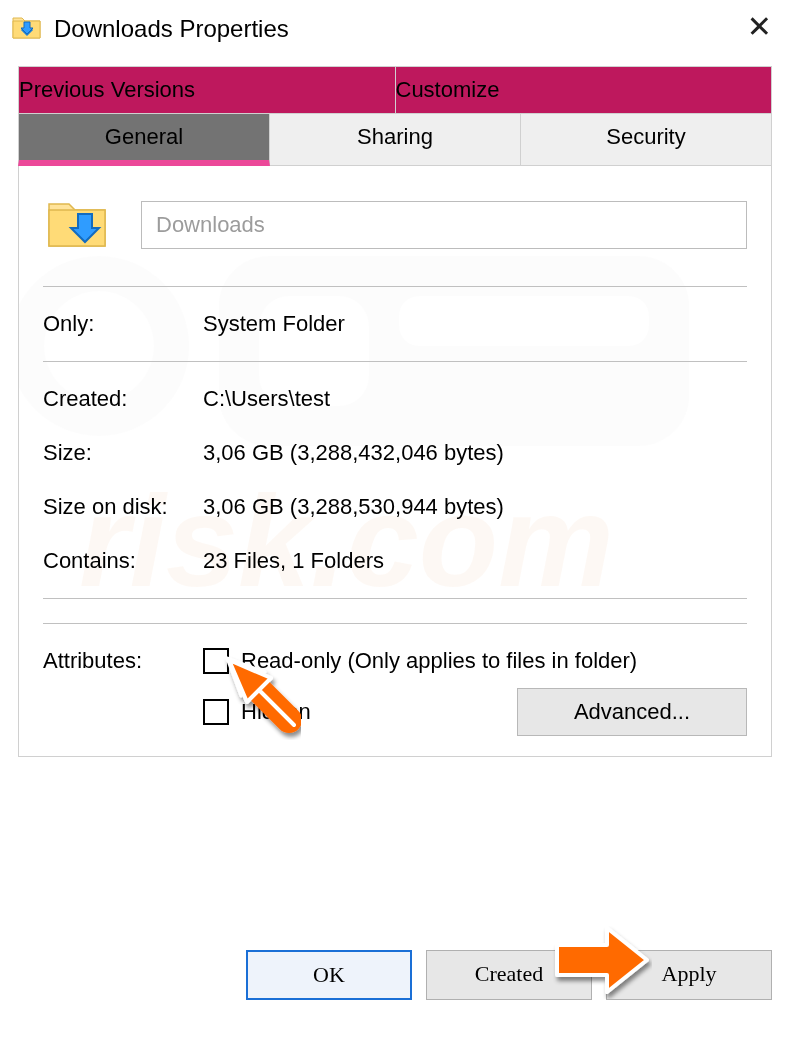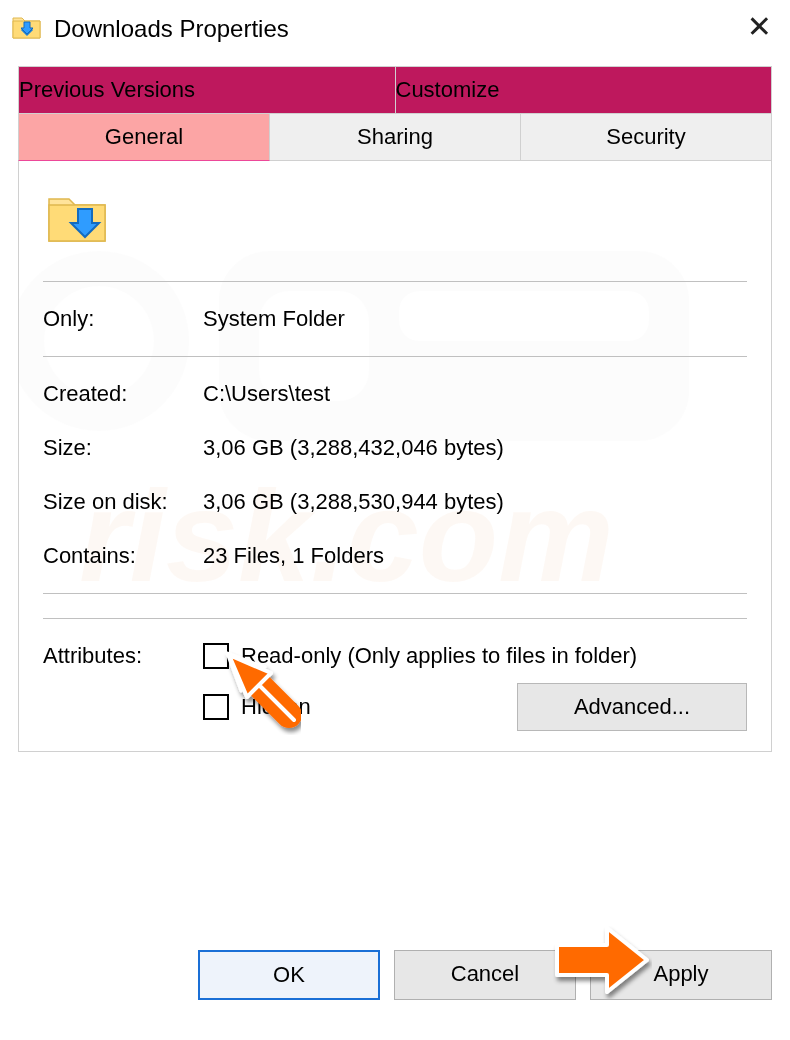--- a/index.html
+++ b/index.html
@@ -22,21 +22,21 @@
   }
   .tabs-row .tab:last-child { border-right: none; }
 
   .tabs-row2 { display: flex; border-collapse: collapse; }
   .tabs-row2 .tab {
     flex: 1; text-align: center; padding: 10px 0; font-size: 22px; color: #000;
     background: #efefef; border: 1px solid #d0d0d0; cursor: default;
   }
   .tabs-row2 .tab + .tab { border-left: none; }
   .tabs-row2 .tab.active {
-    background: #fca5a5; border-bottom: 1px solid #ec4899; position: relative; z-index: 2;
+    background: #737373; border-bottom: 6px solid #ec4899; position: relative; z-index: 2;
   }
 
   .panel {
     border: 1px solid #d0d0d0; border-top: none; padding: 22px 24px 20px 24px;
     position: relative; background: #fff;
   }
 
   .watermark {
     position: absolute; top: 60px; left: 0; right: 0; z-index: 0;
     pointer-events: none; opacity: 0.12;
@@ -63,22 +63,22 @@
   .adv-btn {
     margin-left: auto; width: 230px; text-align: center; padding: 10px 0; font-size: 22px;
     background: #e7e7e7; border: 1px solid #b8b8b8; cursor: default;
   }
 
   .footer {
     display: flex; justify-content: flex-end; gap: 14px;
     padding: 14px 18px; position: absolute; bottom: 26px; left: 0; right: 0;
   }
   .btn {
-    width: 182px; text-align: center; padding: 10px 0; font-size: 22px;
-    background: #e7e7e7; border: 1px solid #b0b0b0; cursor: default;
+    width: 166px; text-align: center; padding: 10px 0; font-size: 22px;
+    background: #e7e7e7; border: 1px solid #b0b0b0; cursor: default; font-family: Liberation Serif, serif;
   }
   .btn.primary { border: 2px solid #1a6fd6; background: #eef3fb; }
 
   .arrow-annot { position: absolute; z-index: 5; }
 
 </style>
 </head>
 <body>
 
 <div class="titlebar">
@@ -124,20 +124,21 @@
     </svg>
 
     <div class="header-row">
       <span>
         <svg width="70" height="70" viewBox="0 0 70 70">
           <path d="M6 16 L26 16 L32 22 L62 22 L62 58 L6 58 Z" fill="#ffe39a" stroke="#e0b84f" stroke-width="1.5"></path>
           <path d="M6 22 L62 22 L62 58 L6 58 Z" fill="#ffdb77" stroke="#e0b84f" stroke-width="1.5"></path>
           <path d="M28 40 L42 54 L56 40 L49 40 L49 26 L35 26 L35 40 Z" fill="#2f9cff" stroke="#136bbf" stroke-width="2"></path>
         </svg>
       </span>
+      <div class="folder-name-box">Downloads</div>
     </div>
 
     <hr class="sep">
 
     <div class="info-grid">
       <div class="info-label">Only:</div>
       <div class="info-value">System Folder</div>
     </div>
 
     <hr class="sep">
@@ -190,21 +191,21 @@
         <path d="M8 8 L46 22 L34 34 L72 72 L58 84 L22 46 L8 8 Z" fill="#ff6a00" stroke="#fff" stroke-width="3" stroke-linejoin="round" transform="translate(1,1)" opacity="0"></path>
         <path d="M75 75 L40 40 L52 28 L10 10 L28 52 L40 40 L75 75 Z" fill="#ff6a00" stroke="#fff" stroke-width="4" stroke-linejoin="round"></path>
       </g>
     </svg>
 
   </div>
 </div>
 
 <div class="footer">
   <div class="btn primary">OK</div>
-  <div class="btn">Cancel</div>
+  <div class="btn">Created</div>
   <div class="btn">Apply</div>
 </div>
 
 <svg class="arrow-annot" style="left:552px; top:920px;" width="100" height="80" viewBox="0 0 100 80">
   <defs>
       <filter id="sh2">
         <feDropShadow dx="2" dy="4" stdDeviation="2" flood-opacity="0.45"></feDropShadow>
       </filter>
     </defs>
   <g filter="url(#sh2)">

